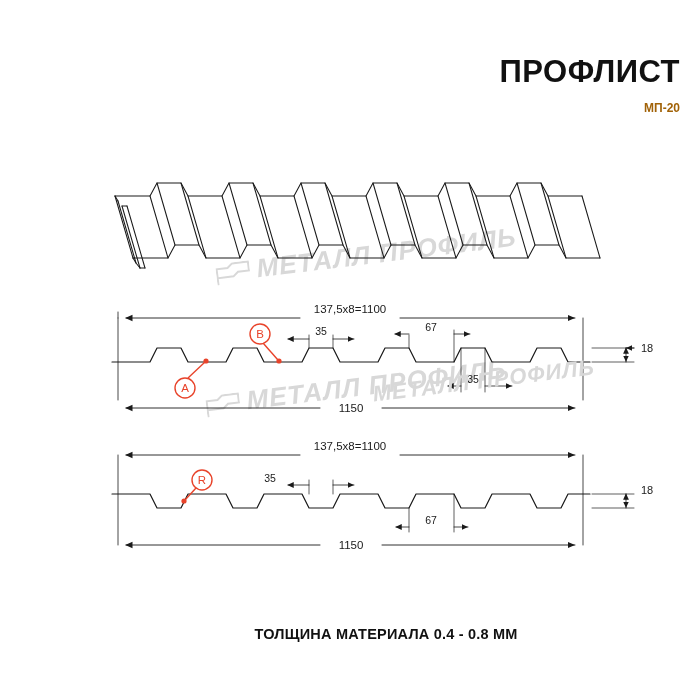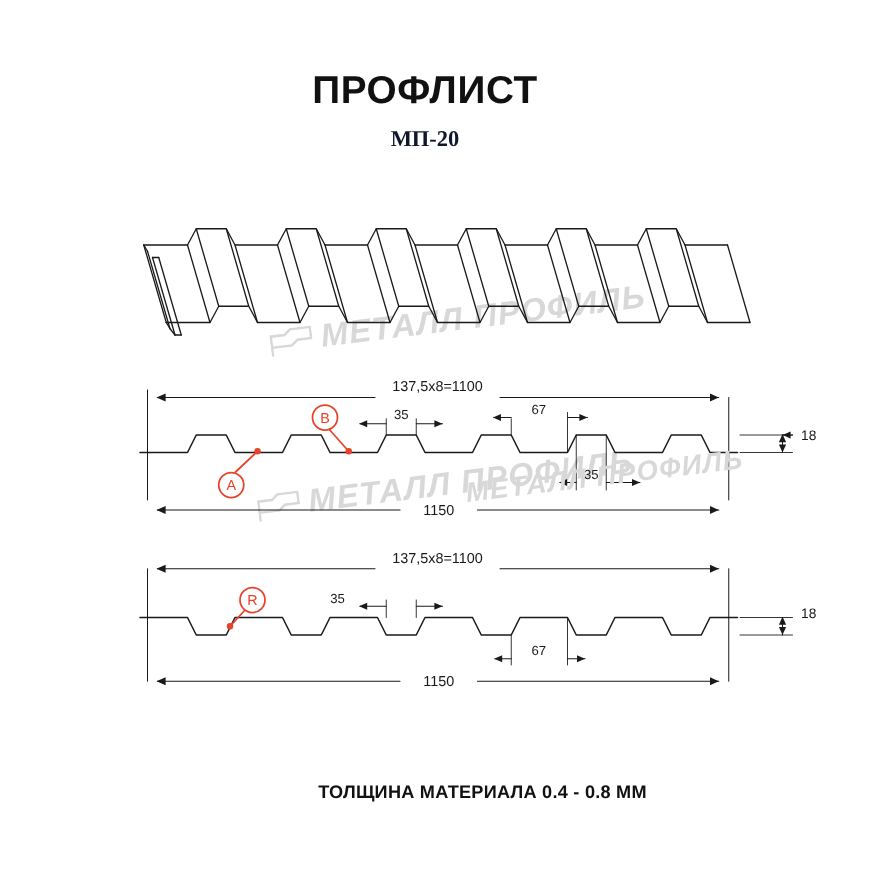--- a/index.html
+++ b/index.html
@@ -18,35 +18,34 @@
   .page {
     position: relative;
     width: 700px;
     height: 700px;
   }
   .title-block {
     position: absolute;
     top: 55px;
     left: 0;
     width: 680px;
-    text-align: center;
+    text-align: right;
   }
   .title {
     font-size: 31px;
     font-weight: bold;
     letter-spacing: 0.5px;
     color: #111;
     line-height: 1.1;
   }
   .subtitle {
     margin-top: 12px;
-    font-size: 18px;
-    font-weight: bold;
-    color: #0f172a;
-    font-family: Liberation Serif, serif;
+    font-size: 12px;
+    font-weight: bold;
+    color: #a16207;
   }
   .footer-note {
     position: absolute;
     bottom: 58px;
     left: 0;
     width: 700px;
     text-align: center;
     font-size: 14.5px;
     font-weight: bold;
     color: #111;

